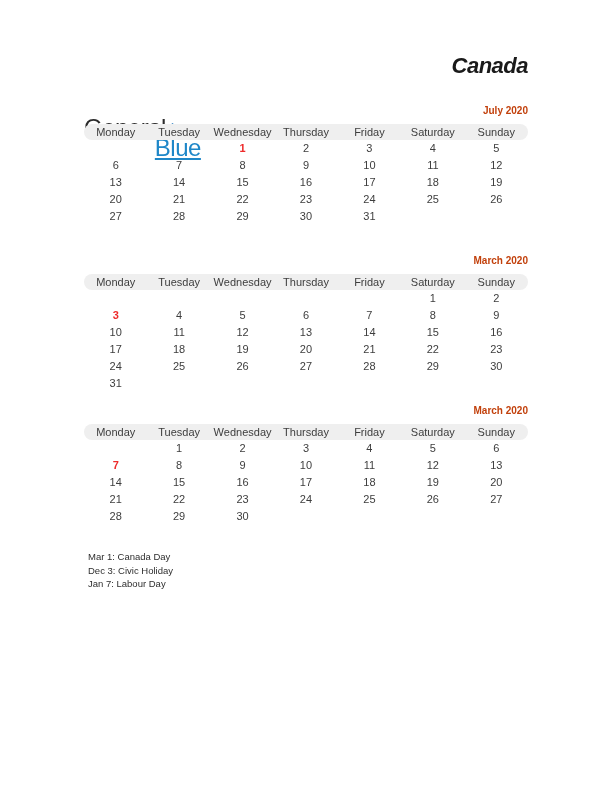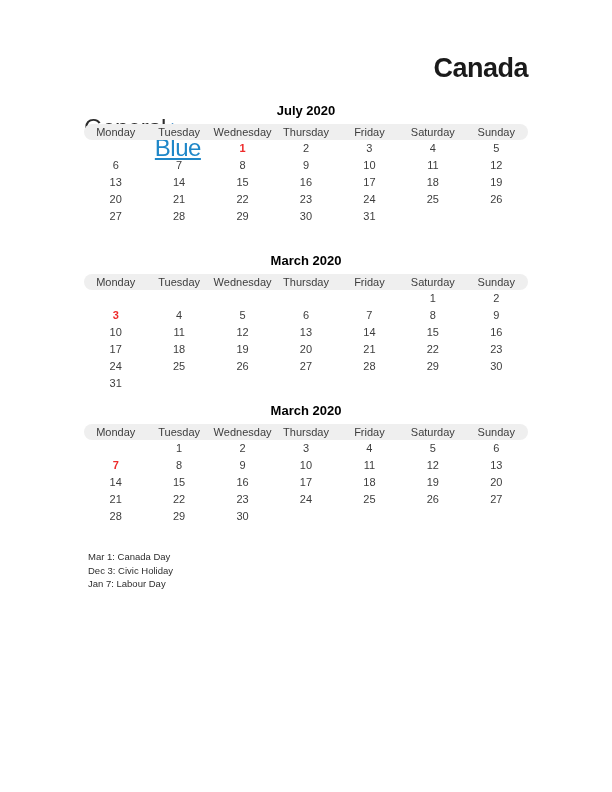--- a/index.html
+++ b/index.html
@@ -17,28 +17,28 @@
   .logo-general {
     font-size: 24px; font-weight: 400; color: #2b2b2b; letter-spacing: -0.5px;
   }
   .logo-triangle { width: 34px; height: 16px; margin-left: 1px; margin-bottom: 1px; display: block; }
   .logo-blue {
     text-align: right; font-size: 24px; font-weight: 400;
     color: var(--logo-blue, #1E87C8); letter-spacing: -0.5px; margin-top: -4px; text-decoration: underline;
   }
   .country-title {
     position: absolute; right: 84px; top: 53px;
-    font-size: 27px; font-weight: 700; color: #1a1a1a; letter-spacing: -0.5px;
+    font-size: 22px; font-weight: 700; color: #1a1a1a; letter-spacing: -0.5px; font-style: italic;
   }
 
   
   .months { position: absolute; left: 84px; top: 101px; width: 444px; }
   .month-block { height: 150px; }
   .month-title {
-    text-align: center; font-size: 13px; font-weight: 700; color: #000000;
+    text-align: right; font-size: 10px; font-weight: 700; color: #c2410c;
     line-height: 19px; margin-bottom: 4px;
   }
   .weekday-row {
     display: grid; grid-template-columns: repeat(7, 1fr);
     background: var(--weekday-bg, #EFEFEF);
     height: 16px; line-height: 16px; border-radius: 8px;
   }
   .weekday-label {
     text-align: center; font-size: 11px; color: #3d3d3d;
   }

